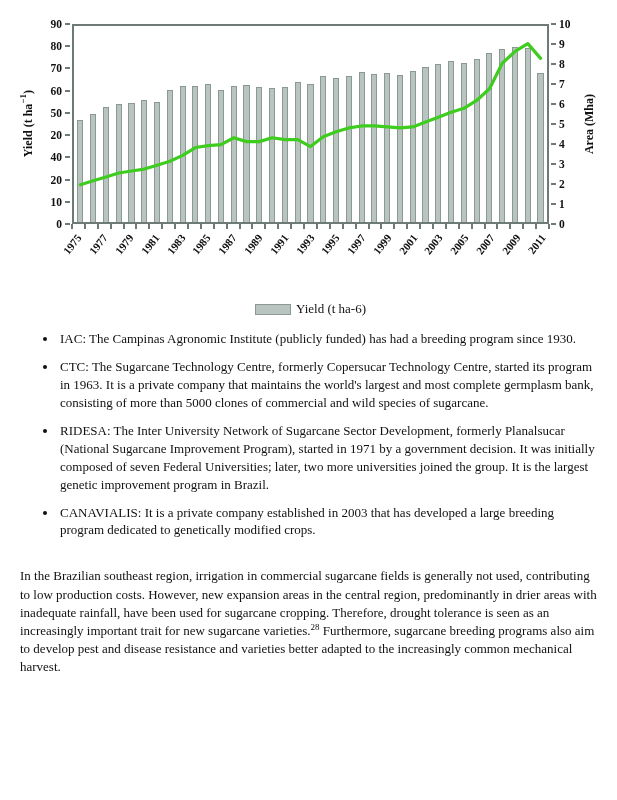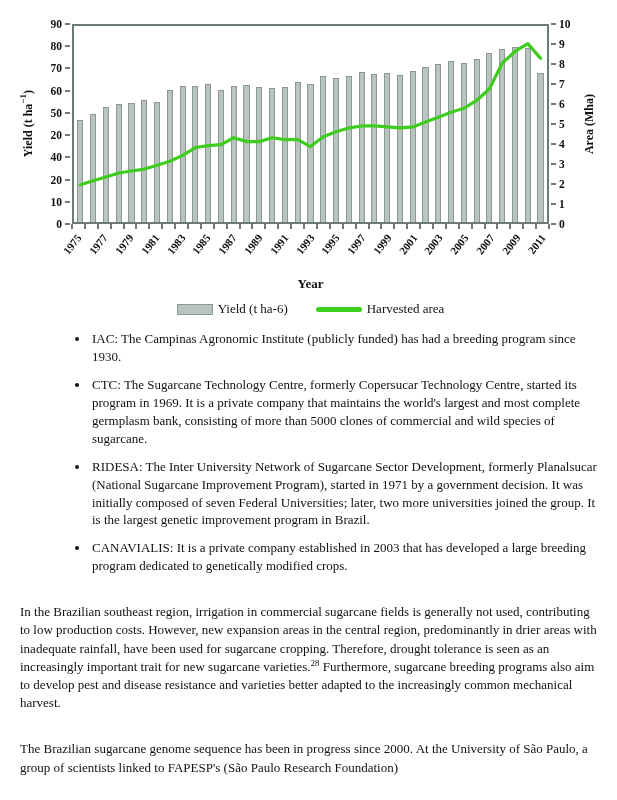--- a/index.html
+++ b/index.html
@@ -42,21 +42,21 @@
   .legend{grid-area:4/3;display:flex;justify-content:center;align-items:center;gap:28px;
     font-size:13px;padding-top:8px;}
   .legend-item{display:flex;align-items:center;gap:5px;}
   .swatch-bar{width:36px;height:11px;background:#b9c3bf;border:1.5px solid #8a9a93;box-sizing:border-box;}
   .swatch-line{width:46px;height:5px;background:#3ecc1e;border-radius:3px;}
 
   
   .caption{font-size:13px;line-height:1.4;margin:14px 0 4px 0;}
   .figlink{color:#1e3ad1;font-weight:bold;text-decoration:underline;cursor:pointer;}
   ul.bullets{margin:12px 0 10px 16px;padding-left:22px;font-size:13px;line-height:1.38;}
-  ul.bullets li{margin-bottom:10px;padding-left:2px;margin-left:32px;}
+  ul.bullets li{margin-bottom:10px;padding-left:2px;}
   .para{font-size:13px;line-height:1.4;margin:28px 0;}
   sup{font-size:9px;line-height:0;}
 </style>
 </head>
 <body>
 
 <div class="page">
 
   <figure class="chart-grid" style="margin:14px 0 0 0;">
     <div class="ytitle ytitle-left">
@@ -361,38 +361,32 @@
         <div class="xlab" style="left: 87.8378%;">
           <span>2007</span>
         </div>
         <div class="xlab" style="left: 93.2432%;">
           <span>2009</span>
         </div>
         <div class="xlab" style="left: 98.6486%;">
           <span>2011</span>
         </div>
       </div>
-    <div class="xtitle">Year</div>
     <div class="legend">
       <div class="legend-item">
         <span class="swatch-bar" style="background: rgb(185, 195, 191); border-color: rgb(138, 154, 147);"></span>
         <span>Yield (t ha-6)</span>
       </div>
-      <div class="legend-item">
-        <span class="swatch-line" style="background: rgb(62, 204, 30);"></span>
-        <span>Harvested area</span>
-      </div>
     </div>
   </figure>
 
 
   <ul class="bullets">
       <li>IAC: The Campinas Agronomic Institute (publicly funded) has had a breeding program since 1930.</li>
-      <li>CTC: The Sugarcane Technology Centre, formerly Copersucar Technology Centre, started its program in 1969. It is a private company that maintains the world's largest and most complete germplasm bank, consisting of more than 5000 clones of commercial and wild species of sugarcane.</li>
+      <li>CTC: The Sugarcane Technology Centre, formerly Copersucar Technology Centre, started its program in 1963. It is a private company that maintains the world's largest and most complete germplasm bank, consisting of more than 5000 clones of commercial and wild species of sugarcane.</li>
       <li>RIDESA: The Inter University Network of Sugarcane Sector Development, formerly Planalsucar (National Sugarcane Improvement Program), started in 1971 by a government decision. It was initially composed of seven Federal Universities; later, two more universities joined the group. It is the largest genetic improvement program in Brazil.</li>
       <li>CANAVIALIS: It is a private company established in 2003 that has developed a large breeding program dedicated to genetically modified crops.</li>
     </ul>
 
   <p class="para"><span>In the Brazilian southeast region, irrigation in commercial sugarcane fields is generally not used, contributing to low production costs. However, new expansion areas in the central region, predominantly in drier areas with inadequate rainfall, have been used for sugarcane cropping. Therefore, drought tolerance is seen as an increasingly important trait for new sugarcane varieties.</span><sup>28</sup><span> Furthermore, sugarcane breeding programs also aim to develop pest and disease resistance and varieties better adapted to the increasingly common mechanical harvest.</span></p>
 
-  <p class="para">The Brazilian sugarcane genome sequence has been in progress since 2000. At the University of São Paulo, a group of scientists linked to FAPESP's (São Paulo Research Foundation)</p>
 
 </div>
 
 </body></html>

